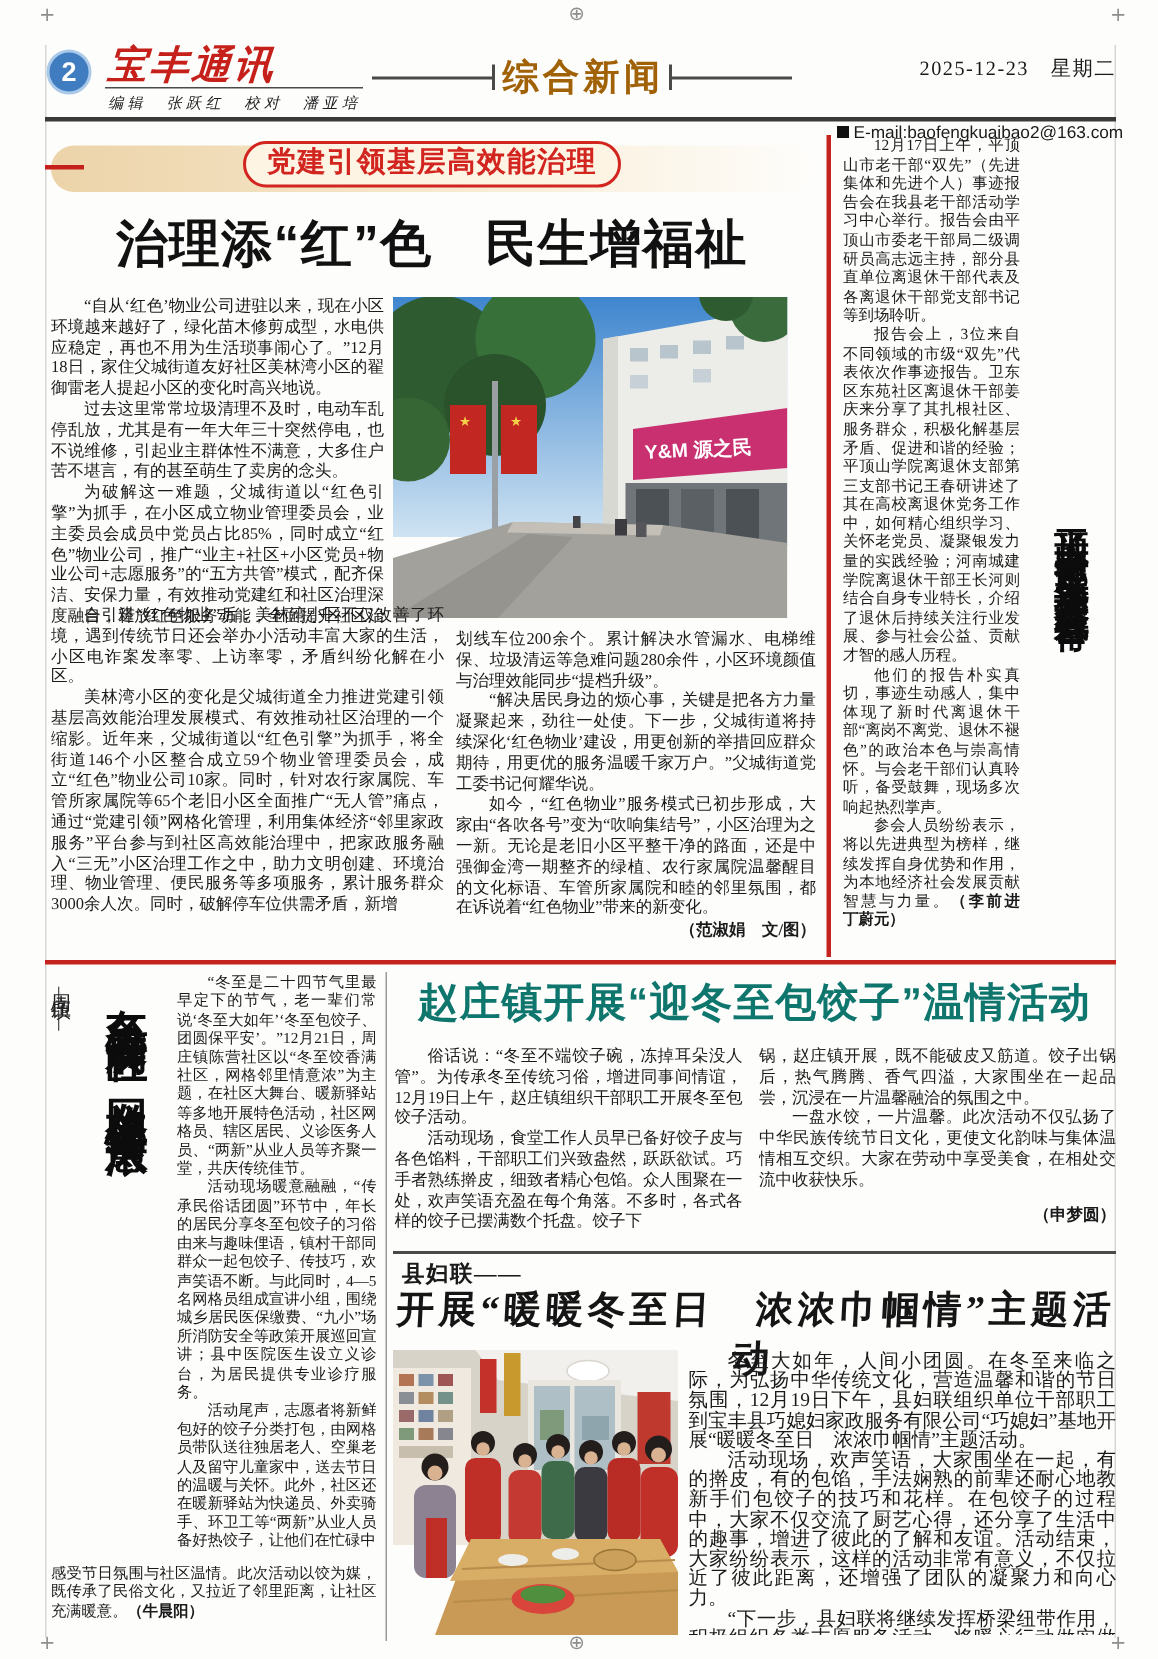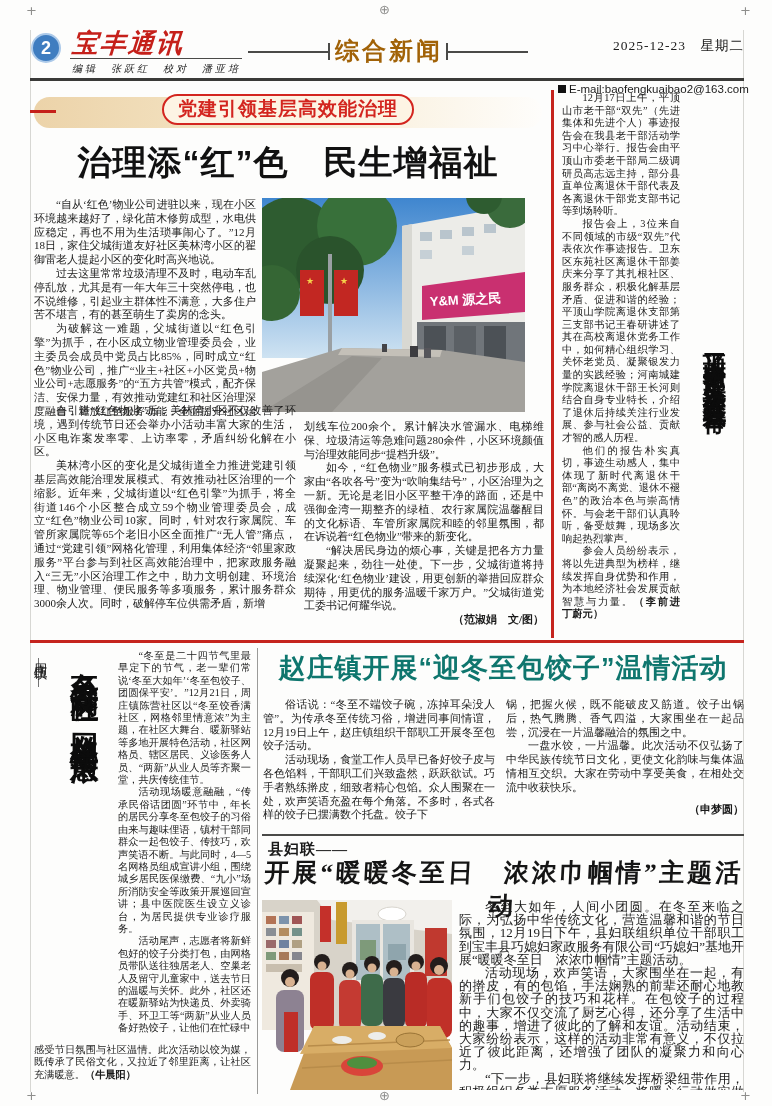--- a/index.html
+++ b/index.html
@@ -156,22 +156,22 @@
       <rect x="120" y="146" width="5" height="8" fill="#444448"></rect>
     </svg>
   </div>
 
   <div class="abs bodytext lead-col1-bottom">
       <p>自引进“红色物业”后，美林湾小区不仅改善了环境，遇到传统节日还会举办小活动丰富大家的生活，小区电诈案发率零、上访率零，矛盾纠纷化解在小区。</p>
       <p>美林湾小区的变化是父城街道全力推进党建引领基层高效能治理发展模式、有效推动社区治理的一个缩影。近年来，父城街道以“红色引擎”为抓手，将全街道146个小区整合成立59个物业管理委员会，成立“红色”物业公司10家。同时，针对农行家属院、车管所家属院等65个老旧小区全面推广“无人管”痛点，通过“党建引领”网格化管理，利用集体经济“邻里家政服务”平台参与到社区高效能治理中，把家政服务融入“三无”小区治理工作之中，助力文明创建、环境治理、物业管理、便民服务等多项服务，累计服务群众3000余人次。同时，破解停车位供需矛盾，新增</p>
     </div>
   <div class="abs bodytext cont lead-col2">
   <p>划线车位200余个。累计解决水管漏水、电梯维保、垃圾清运等急难问题280余件，小区环境颜值与治理效能同步“提档升级”。</p>
+      <p>“解决居民身边的烦心事，关键是把各方力量凝聚起来，劲往一处使。下一步，父城街道将持续深化‘红色物业’建设，用更创新的举措回应群众期待，用更优的服务温暖千家万户。”父城街道党工委书记何耀华说。</p>
       <p>如今，“红色物业”服务模式已初步形成，大家由“各吹各号”变为“吹响集结号”，小区治理为之一新。无论是老旧小区平整干净的路面，还是中强御金湾一期整齐的绿植、农行家属院温馨醒目的文化标语、车管所家属院和睦的邻里氛围，都在诉说着“红色物业”带来的新变化。</p>
-      <p>“解决居民身边的烦心事，关键是把各方力量凝聚起来，劲往一处使。下一步，父城街道将持续深化‘红色物业’建设，用更创新的举措回应群众期待，用更优的服务温暖千家万户。”父城街道党工委书记何耀华说。</p>
     </div>
   <div class="abs byline-block" style="left:304px;top:610px;width:240px;">（范淑娟　文/图）</div>
 
   <div class="abs vrule-red"></div>
   <div class="abs bodytext right-col">
       <p>12月17日上午，平顶山市老干部“双先”（先进集体和先进个人）事迹报告会在我县老干部活动学习中心举行。报告会由平顶山市委老干部局二级调研员高志远主持，部分县直单位离退休干部代表及各离退休干部党支部书记等到场聆听。</p>
       <p>报告会上，3位来自不同领域的市级“双先”代表依次作事迹报告。卫东区东苑社区离退休干部姜庆来分享了其扎根社区、服务群众，积极化解基层矛盾、促进和谐的经验；平顶山学院离退休支部第三支部书记王春研讲述了其在高校离退休党务工作中，如何精心组织学习、关怀老党员、凝聚银发力量的实践经验；河南城建学院离退休干部王长河则结合自身专业特长，介绍了退休后持续关注行业发展、参与社会公益、贡献才智的感人历程。</p>
       <p>他们的报告朴实真切，事迹生动感人，集中体现了新时代离退休干部“离岗不离党、退休不褪色”的政治本色与崇高情怀。与会老干部们认真聆听，备受鼓舞，现场多次响起热烈掌声。</p>
       <p>参会人员纷纷表示，将以先进典型为榜样，继续发挥自身优势和作用，为本地经济社会发展贡献智慧与力量。<span class="byline-inline">（李前进　丁蔚元）</span></p>
     </div>
@@ -190,21 +190,21 @@
       <p>感受节日氛围与社区温情。此次活动以饺为媒，既传承了民俗文化，又拉近了邻里距离，让社区充满暖意。<span class="byline-inline">（牛晨阳）</span></p>
     </div>
   <div class="abs vrule-gray"></div>
 
   <div class="abs zh-headline">赵庄镇开展“迎冬至包饺子”温情活动</div>
   <div class="abs bodytext zh-col1">
       <p>俗话说：“冬至不端饺子碗，冻掉耳朵没人管”。为传承冬至传统习俗，增进同事间情谊，12月19日上午，赵庄镇组织干部职工开展冬至包饺子活动。</p>
       <p>活动现场，食堂工作人员早已备好饺子皮与各色馅料，干部职工们兴致盎然，跃跃欲试。巧手者熟练擀皮，细致者精心包馅。众人围聚在一处，欢声笑语充盈在每个角落。不多时，各式各样的饺子已摆满数个托盘。饺子下</p>
     </div>
   <div class="abs bodytext cont zh-col2">
-      <p>锅，把握火候，既不能破皮又筋道。饺子出锅后，热气腾腾、香气四溢，大家围坐在一起品尝，沉浸在一片温馨融洽的氛围之中。</p>
+      <p>锅，赵庄镇开展，既不能破皮又筋道。饺子出锅后，热气腾腾、香气四溢，大家围坐在一起品尝，沉浸在一片温馨融洽的氛围之中。</p>
       <p>一盘水饺，一片温馨。此次活动不仅弘扬了中华民族传统节日文化，更使文化韵味与集体温情相互交织。大家在劳动中享受美食，在相处交流中收获快乐。</p>
     </div>
   <div class="abs byline-block" style="left:506px;top:800px;width:238px;">（申梦圆）</div>
   <div class="abs hrule-dark"></div>
 
   <div class="abs fn-kicker">县妇联——</div>
   <div class="abs fn-headline">开展“暖暖冬至日　浓浓巾帼情”主题活动</div>
 
   <div class="abs photo-frame photo2">
     <svg width="190" height="190" viewBox="0 0 190 190" xmlns="http://www.w3.org/2000/svg">

